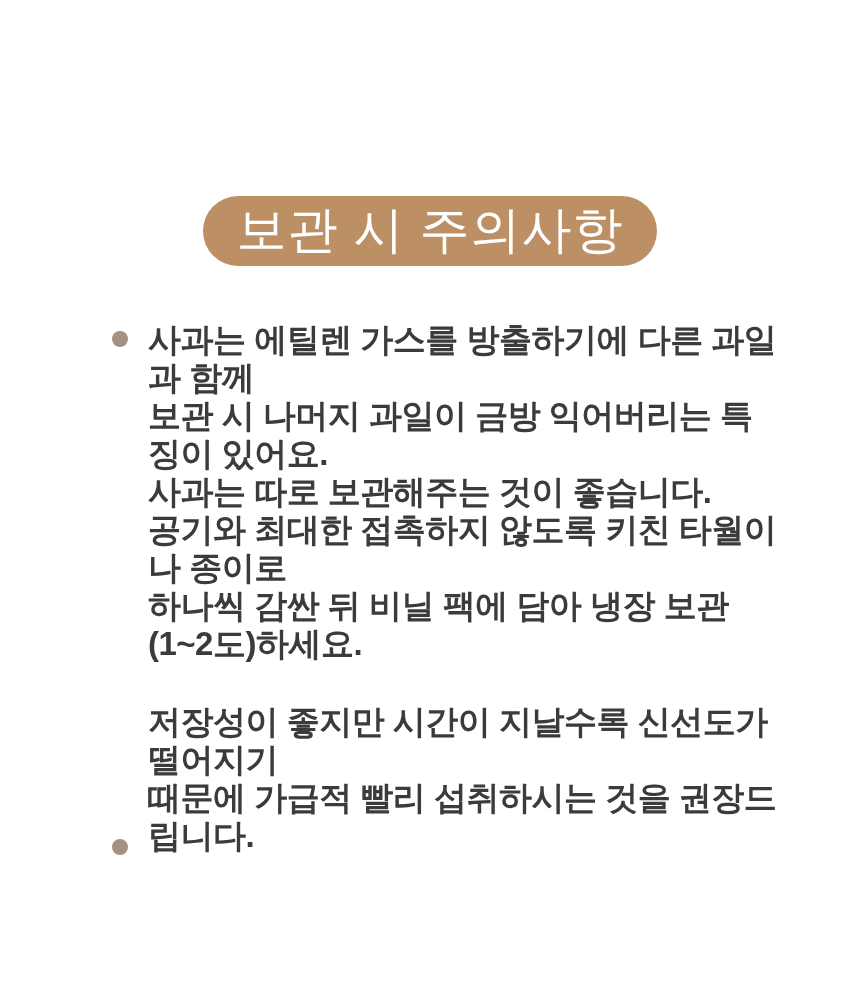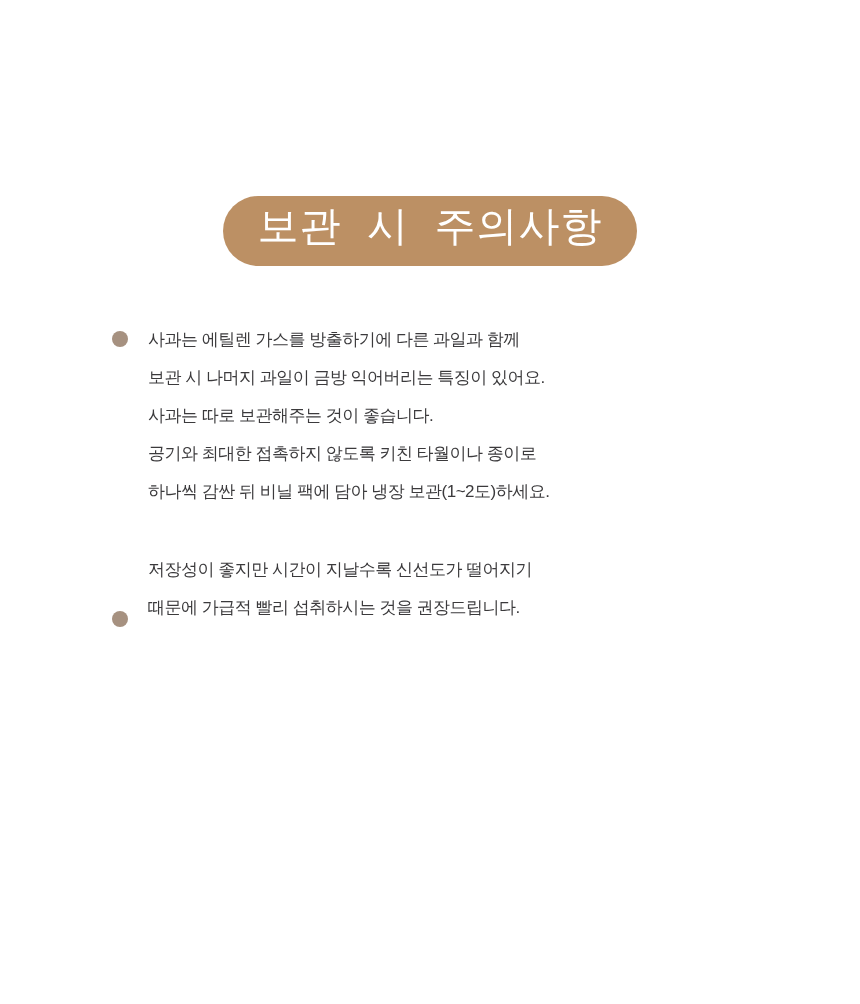--- a/index.html
+++ b/index.html
@@ -32,26 +32,25 @@
     color:var(--badge-fg);
     height:70px;
     min-width:360px;
     border-radius:35px;
     display:flex;
     align-items:center;
     justify-content:center;
     padding:0 34px;
   }
   .badge-label{
-    font-size:41px;
+    font-size:50px;
     font-weight:300;
     letter-spacing:1px;
     line-height:1;
     padding-bottom:3px;
-    font-family:Liberation Mono, monospace;
   }
   .notes{
     list-style:none;
     margin-top:55px;
     padding-left:112px;
     padding-right:80px;
   }
   .note-item{
     display:flex;
     align-items:flex-start;
@@ -64,23 +63,23 @@
     flex:0 0 auto;
     width:16px;
     height:16px;
     border-radius:50%;
     background:var(--bullet);
     margin-top:10px;
     margin-right:20px;
   }
   .note-text{
     color:var(--text);
-    font-size:17px;
+    font-size:33px;
     line-height:38px;
-    font-weight:400;
+    font-weight:700;
     letter-spacing:-0.5px;
     white-space:pre-line;
   }
 </style>
 </head>
 <body>
 
 <div class="page">
 
   <div class="badge-row">

